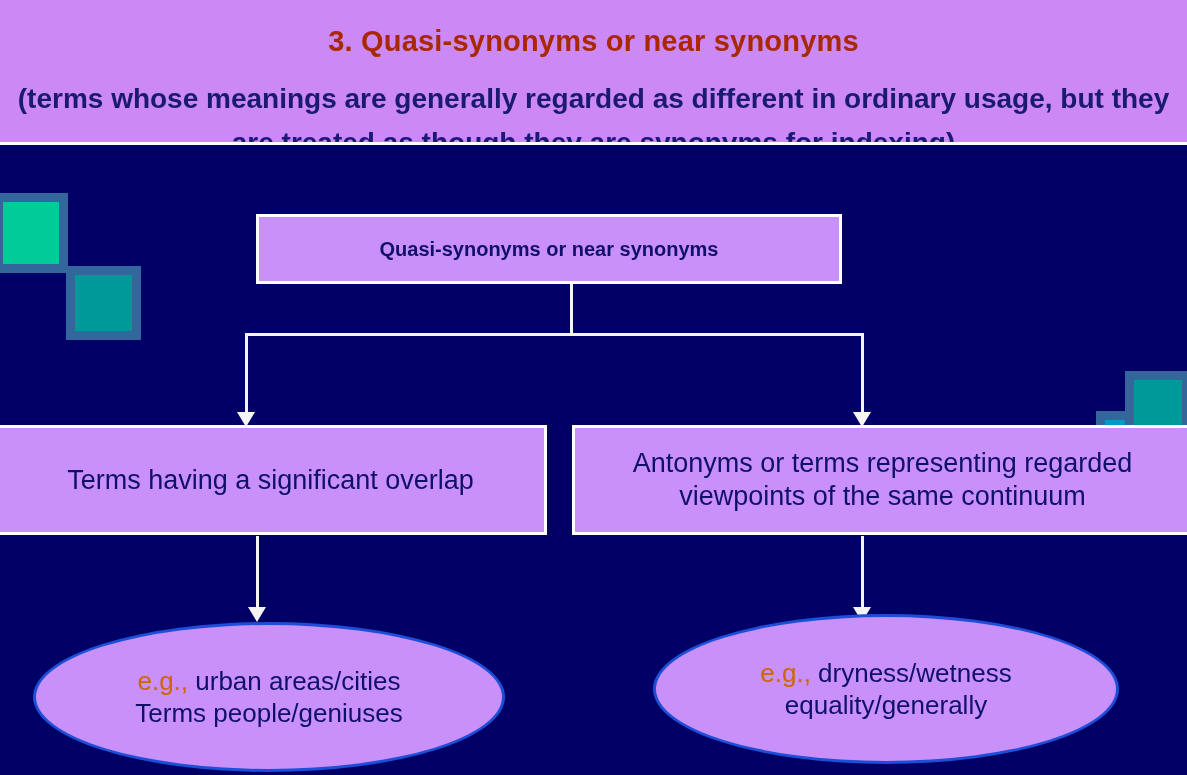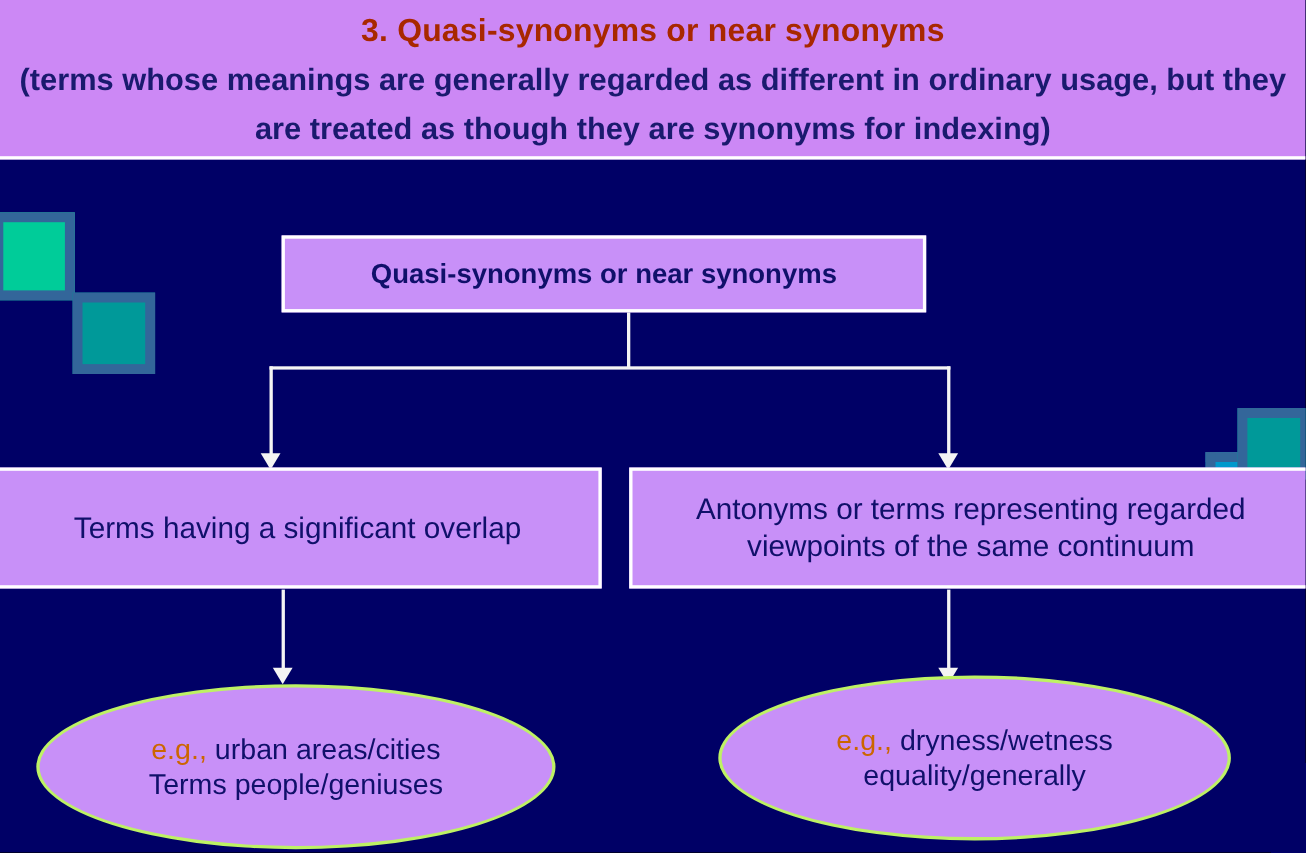--- a/index.html
+++ b/index.html
@@ -23,21 +23,21 @@
     left: 0; top: 0;
     width: 1187px;
     height: 145px;
     background: #CC88F5;
     border-bottom: 3px solid #FFFFFF;
     box-sizing: border-box;
     text-align: center;
     overflow: hidden;
   }
   #header-title {
-    margin: 2px;
+    margin: 15px;
     padding: 12px 0 0 0;
     font-size: 29px;
     font-weight: bold;
     color: #A82800;
     letter-spacing: 0.2px;
     line-height: 1.0;
   }
   #header-sub {
     margin: 0;
     padding: 6px 14px 0 14px;
@@ -84,21 +84,21 @@
     color: #10106A;
     display: flex;
     align-items: center;
     justify-content: center;
     text-align: center;
     line-height: 1.22;
   }
   #box-top {
     left: 256px; top: 214px;
     width: 586px; height: 70px;
-    font-size: 25px;
+    font-size: 20px;
     font-weight: bold;
   }
   #box-left {
     left: -6px; top: 425px;
     width: 553px; height: 110px;
     font-size: 27px;
     font-weight: normal;
   }
   #box-right {
     left: 572px; top: 425px;
@@ -106,21 +106,21 @@
     font-size: 27px;
     font-weight: normal;
   }
   #box-right .inner { padding: 0 8px; }
 
   
   .ellipse {
     position: absolute;
     box-sizing: border-box;
     background: #C890F8;
-    border: 3px solid #bef264;
+    border: 3px solid #1d4ed8;
     border-radius: 50%;
     color: #10106A;
     display: flex;
     align-items: center;
     justify-content: center;
     text-align: center;
     font-size: 26px;
     line-height: 1.25;
   }
   #ellipse-left {

